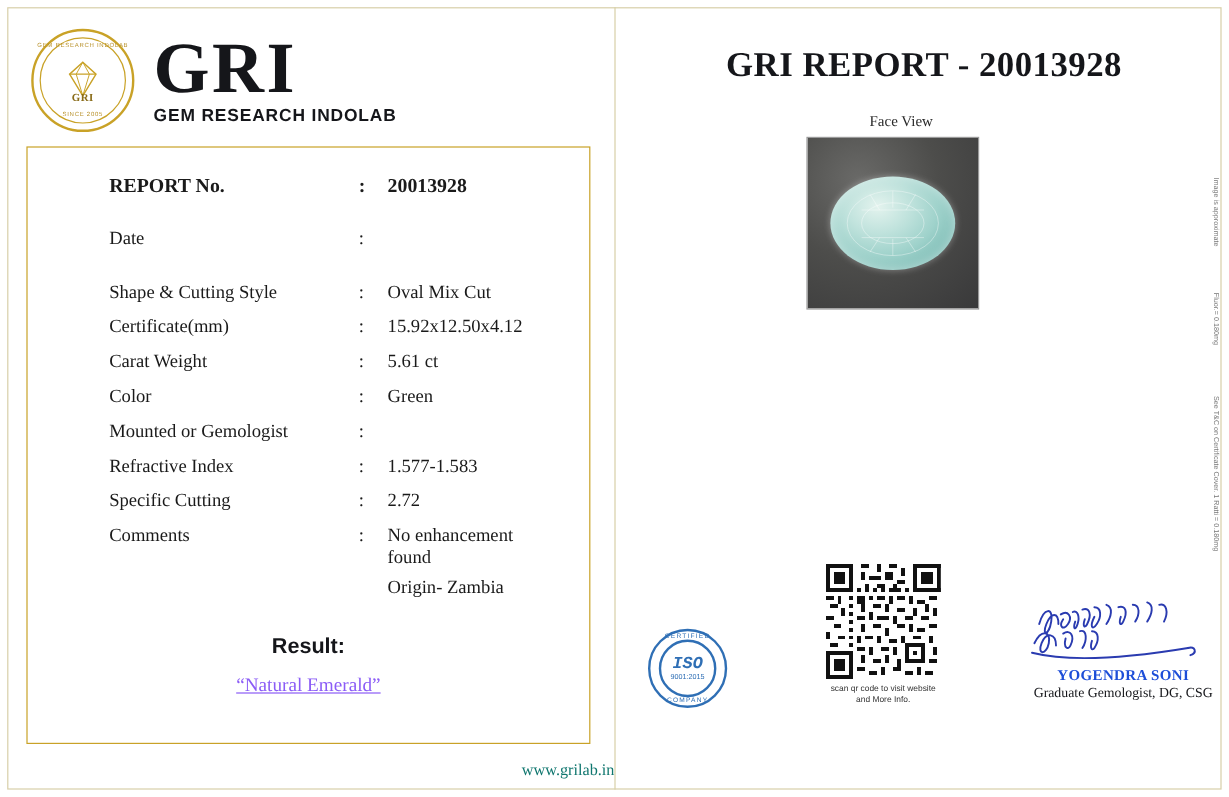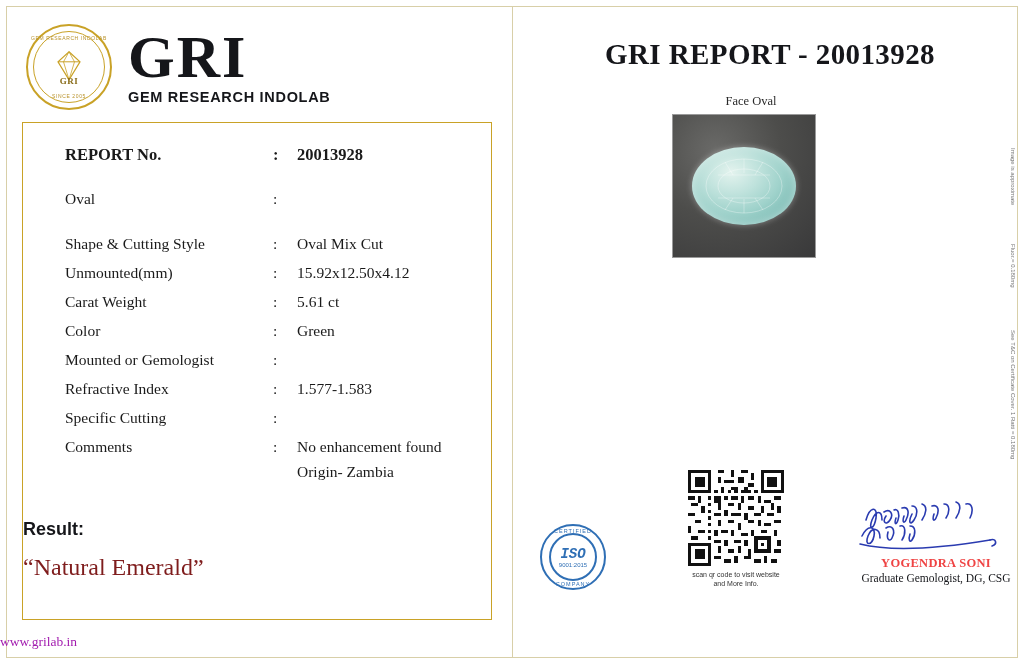--- a/index.html
+++ b/index.html
@@ -159,62 +159,64 @@
     font-size: 16.5px;
     margin-bottom: 18px;
   }
   .field-row.date {
     margin-bottom: 20px;
   }
   .field-label {
     width: 208px;
     flex: 0 0 208px;
     padding-bottom: 7px;
+    margin-left: 26px;
   }
   .field-colon {
     width: 24px;
     flex: 0 0 24px;
     padding-bottom: 7px;
   }
   .field-value {
     flex: 1 1 auto;
     padding-bottom: 7px;
   }
   .field-value .second-line {
     display: block;
     margin-top: 7px;
   }
   .result-block {
     position: absolute;
     left: 0;
     right: 0;
     bottom: 38px;
-    text-align: left;
+    text-align: center;
   }
   .result-label {
     font-family: "Liberation Sans", sans-serif;
     font-size: 18px;
     font-weight: bold;
     color: #15161a;
     margin-bottom: 14px;
   }
   .result-value {
     font-family: "Liberation Serif", serif;
-    font-size: 24px;
-    color: #7f1d1d;
+    font-size: 16px;
+    color: #8b5cf6;
+    text-decoration: underline;
   }
   .website {
     position: absolute;
     left: 0;
     width: 512px;
     top: 634px;
-    text-align: left;
+    text-align: right;
     font-family: "Liberation Serif", serif;
     font-size: 13.5px;
-    color: #a21caf;
+    color: #0f766e;
   }
 
   
   .right-panel {
     position: absolute;
     left: 512px;
     top: 0;
     width: 512px;
     height: 664px;
   }
@@ -392,21 +394,21 @@
     text-align: center;
   }
   .sig-mark {
     height: 58px;
     position: relative;
   }
   .sig-name {
     font-family: "Liberation Serif", serif;
     font-size: 12.5px;
     font-weight: bold;
-    color: #ef4444;
+    color: #1d4ed8;
     letter-spacing: 0.3px;
   }
   .sig-title {
     font-family: "Liberation Serif", serif;
     font-size: 11.5px;
     color: #15161a;
     margin-top: 1px;
   }
 </style>
 </head>
@@ -444,32 +446,32 @@
     <div class="detail-box">
       <div class="fields">
 
         <div class="field-row first">
           <div class="field-label">REPORT No.</div>
           <div class="field-colon">:</div>
           <div class="field-value">20013928</div>
         </div>
 
         <div class="field-row date">
-          <div class="field-label">Oval</div>
+          <div class="field-label">Date</div>
           <div class="field-colon">:</div>
         </div>
 
         <div class="field-row">
           <div class="field-label">Shape &amp; Cutting Style</div>
           <div class="field-colon">:</div>
           <div class="field-value">Oval Mix Cut</div>
         </div>
 
         <div class="field-row">
-          <div class="field-label">Unmounted(mm)</div>
+          <div class="field-label">Certificate(mm)</div>
           <div class="field-colon">:</div>
           <div class="field-value">15.92x12.50x4.12</div>
         </div>
 
         <div class="field-row">
           <div class="field-label">Carat Weight</div>
           <div class="field-colon">:</div>
           <div class="field-value">5.61 ct</div>
         </div>
 
@@ -486,20 +488,21 @@
 
         <div class="field-row">
           <div class="field-label">Refractive Index</div>
           <div class="field-colon">:</div>
           <div class="field-value">1.577-1.583</div>
         </div>
 
         <div class="field-row">
           <div class="field-label">Specific Cutting</div>
           <div class="field-colon">:</div>
+          <div class="field-value">2.72</div>
         </div>
 
         <div class="field-row">
           <div class="field-label">Comments</div>
           <div class="field-colon">:</div>
           <div class="field-value">
             <span>No enhancement found</span>
             <span class="second-line">Origin- Zambia</span>
           </div>
         </div>
@@ -511,21 +514,21 @@
         <div class="result-value">“Natural Emerald”</div>
       </div>
     </div>
 
     <div class="website">www.grilab.in</div>
   </div>
 
   <div class="right-panel">
 
     <div class="report-title">GRI REPORT - 20013928</div>
-    <div class="face-view-label">Face Oval</div>
+    <div class="face-view-label">Face View</div>
 
     <div class="gem-photo">
       <div class="gem-stone"></div>
       <svg class="gem-facets" viewBox="0 0 142 142">
         <g stroke="rgba(255,255,255,0.45)" stroke-width="0.7" fill="none">
           <ellipse cx="71" cy="71" rx="38" ry="27"></ellipse>
           <ellipse cx="71" cy="71" rx="26" ry="17"></ellipse>
           <line x1="45" y1="60" x2="97" y2="60"></line>
           <line x1="45" y1="83" x2="97" y2="83"></line>
           <line x1="52" y1="47" x2="60" y2="60"></line>

